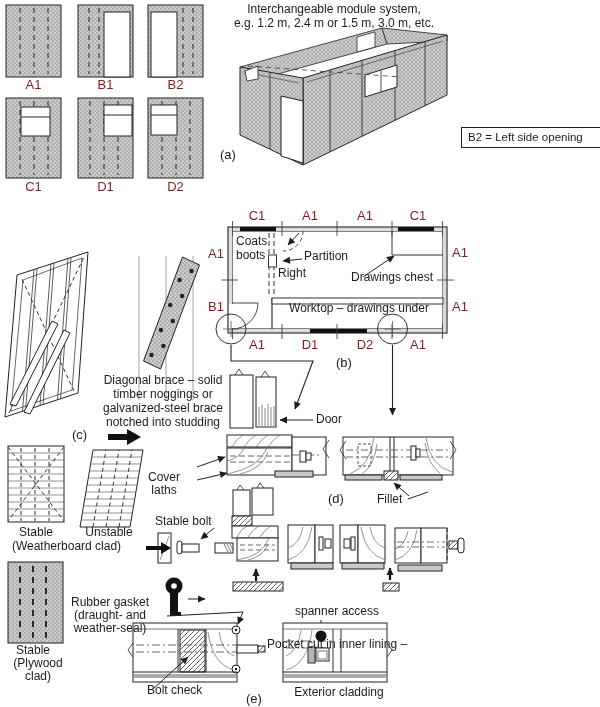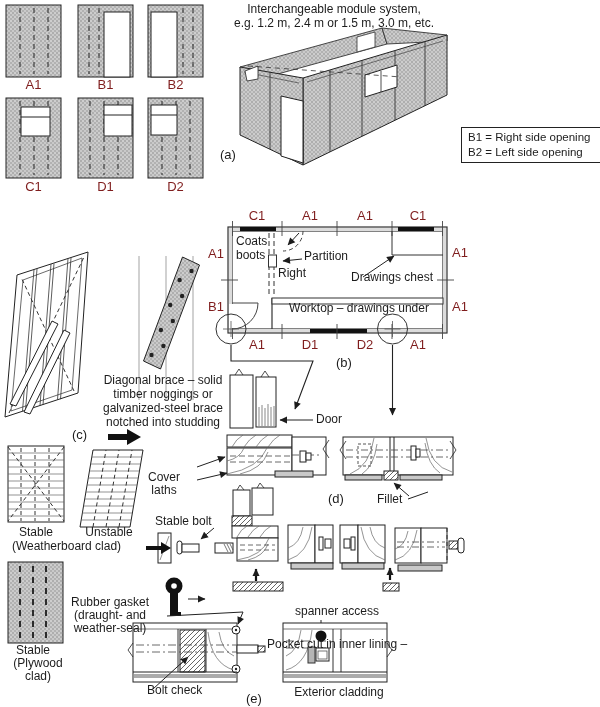--- a/index.html
+++ b/index.html
@@ -414,21 +414,20 @@
   <path d="M387,643 l5,7 l-5,7" fill="none" stroke="#222" stroke-width="0.8"></path>
 </g>
 </svg>
 
 <div class="lbl cen" style="left:231px;top:2px;width:206px;line-height:14px;">
   <div>Interchangeable module system,</div>
   <div>e.g. 1.2 m, 2.4 m or 1.5 m, 3.0 m, etc.</div>
 </div>
 
 <div id="legend">
-  <div>B1 = Right side opening</div>
   <div>B2 = Left side opening</div>
 </div>
 
 <div class="mod" style="left:6px;top:78px;width:55px;">A1</div>
 <div class="mod" style="left:78px;top:78px;width:55px;">B1</div>
 <div class="mod" style="left:148px;top:78px;width:55px;">B2</div>
 <div class="mod" style="left:6px;top:180px;width:55px;">C1</div>
 <div class="mod" style="left:78px;top:180px;width:55px;">D1</div>
 <div class="mod" style="left:148px;top:180px;width:55px;">D2</div>
 

